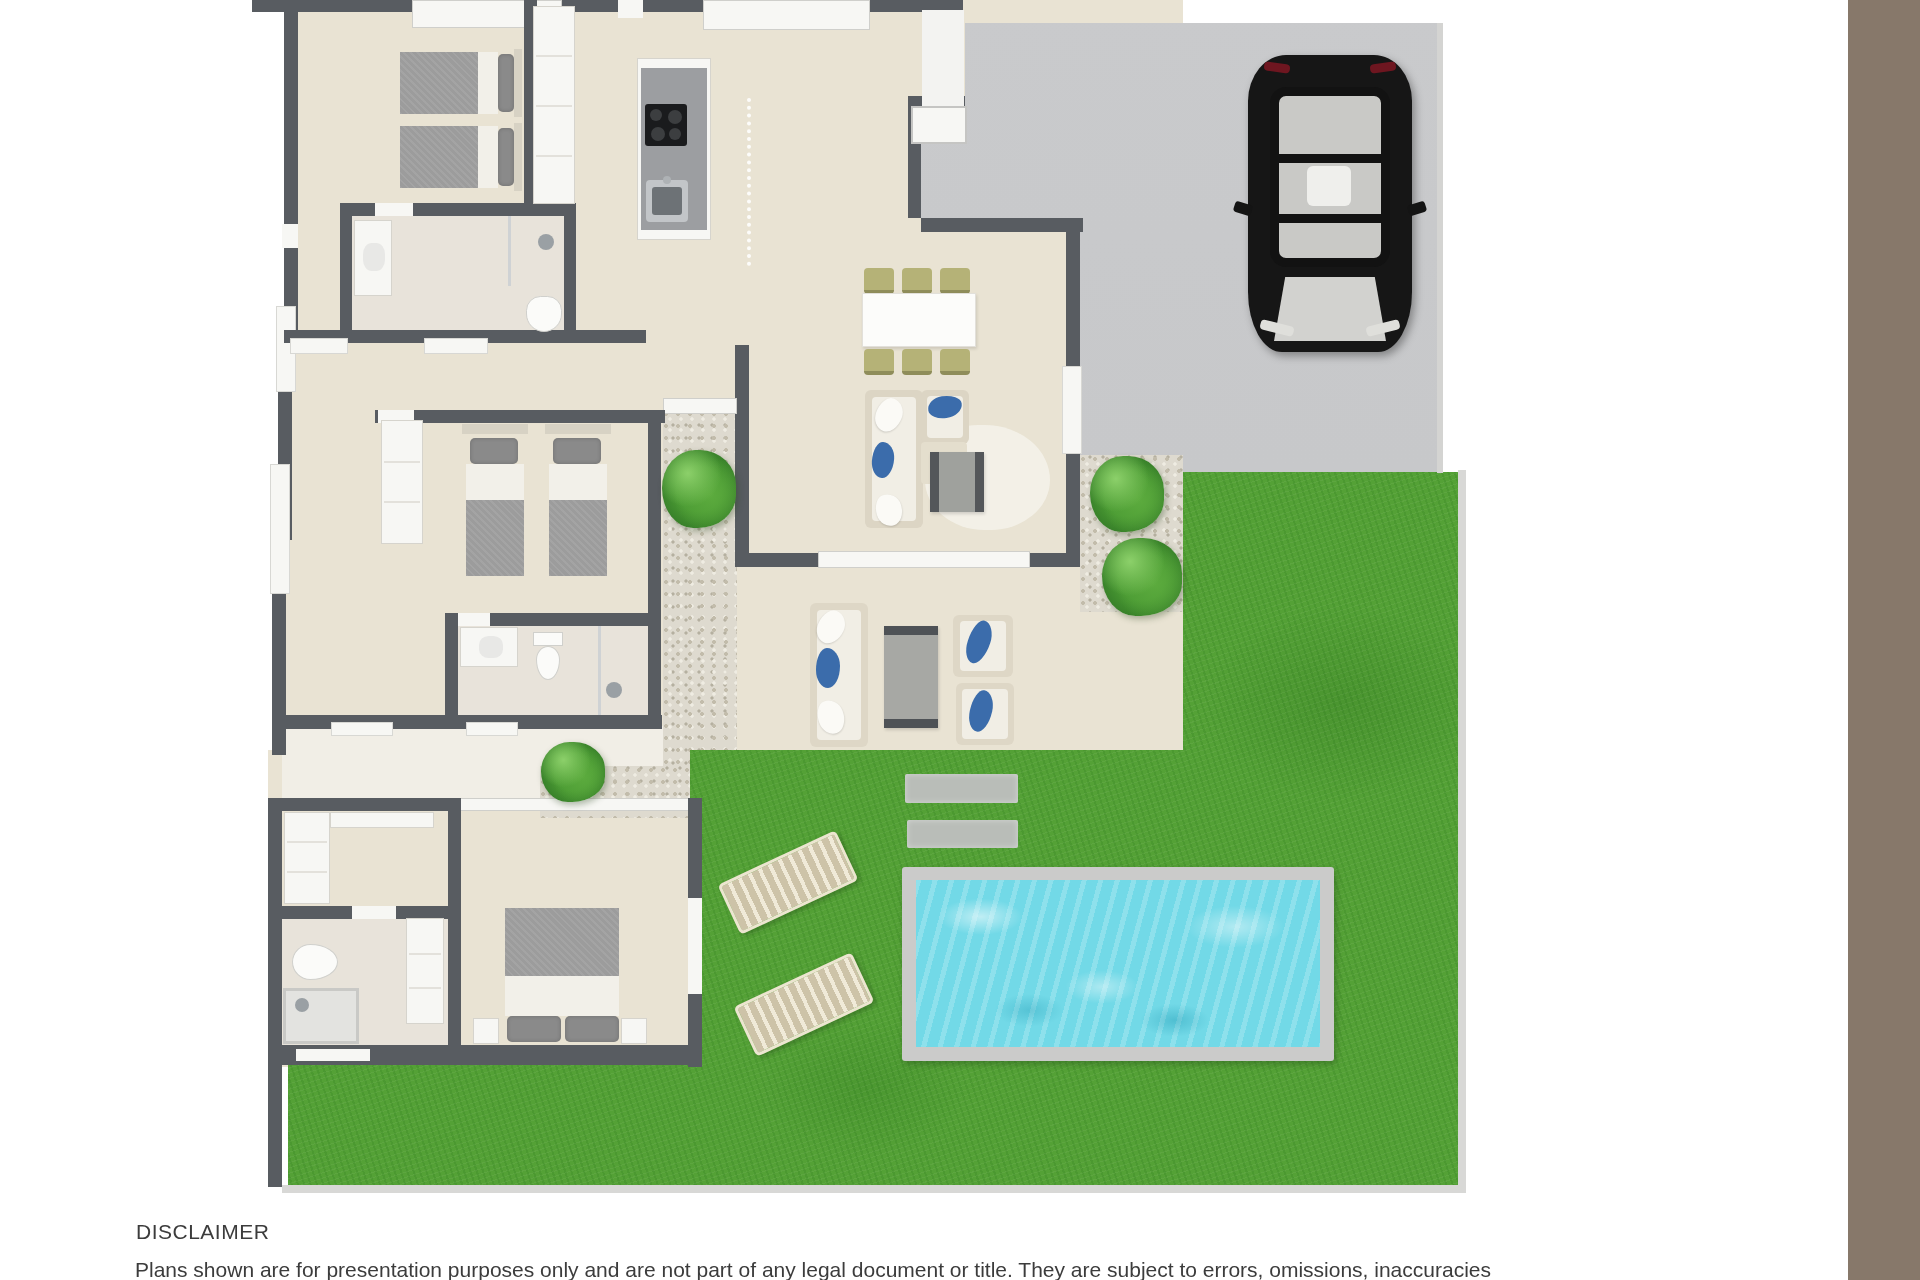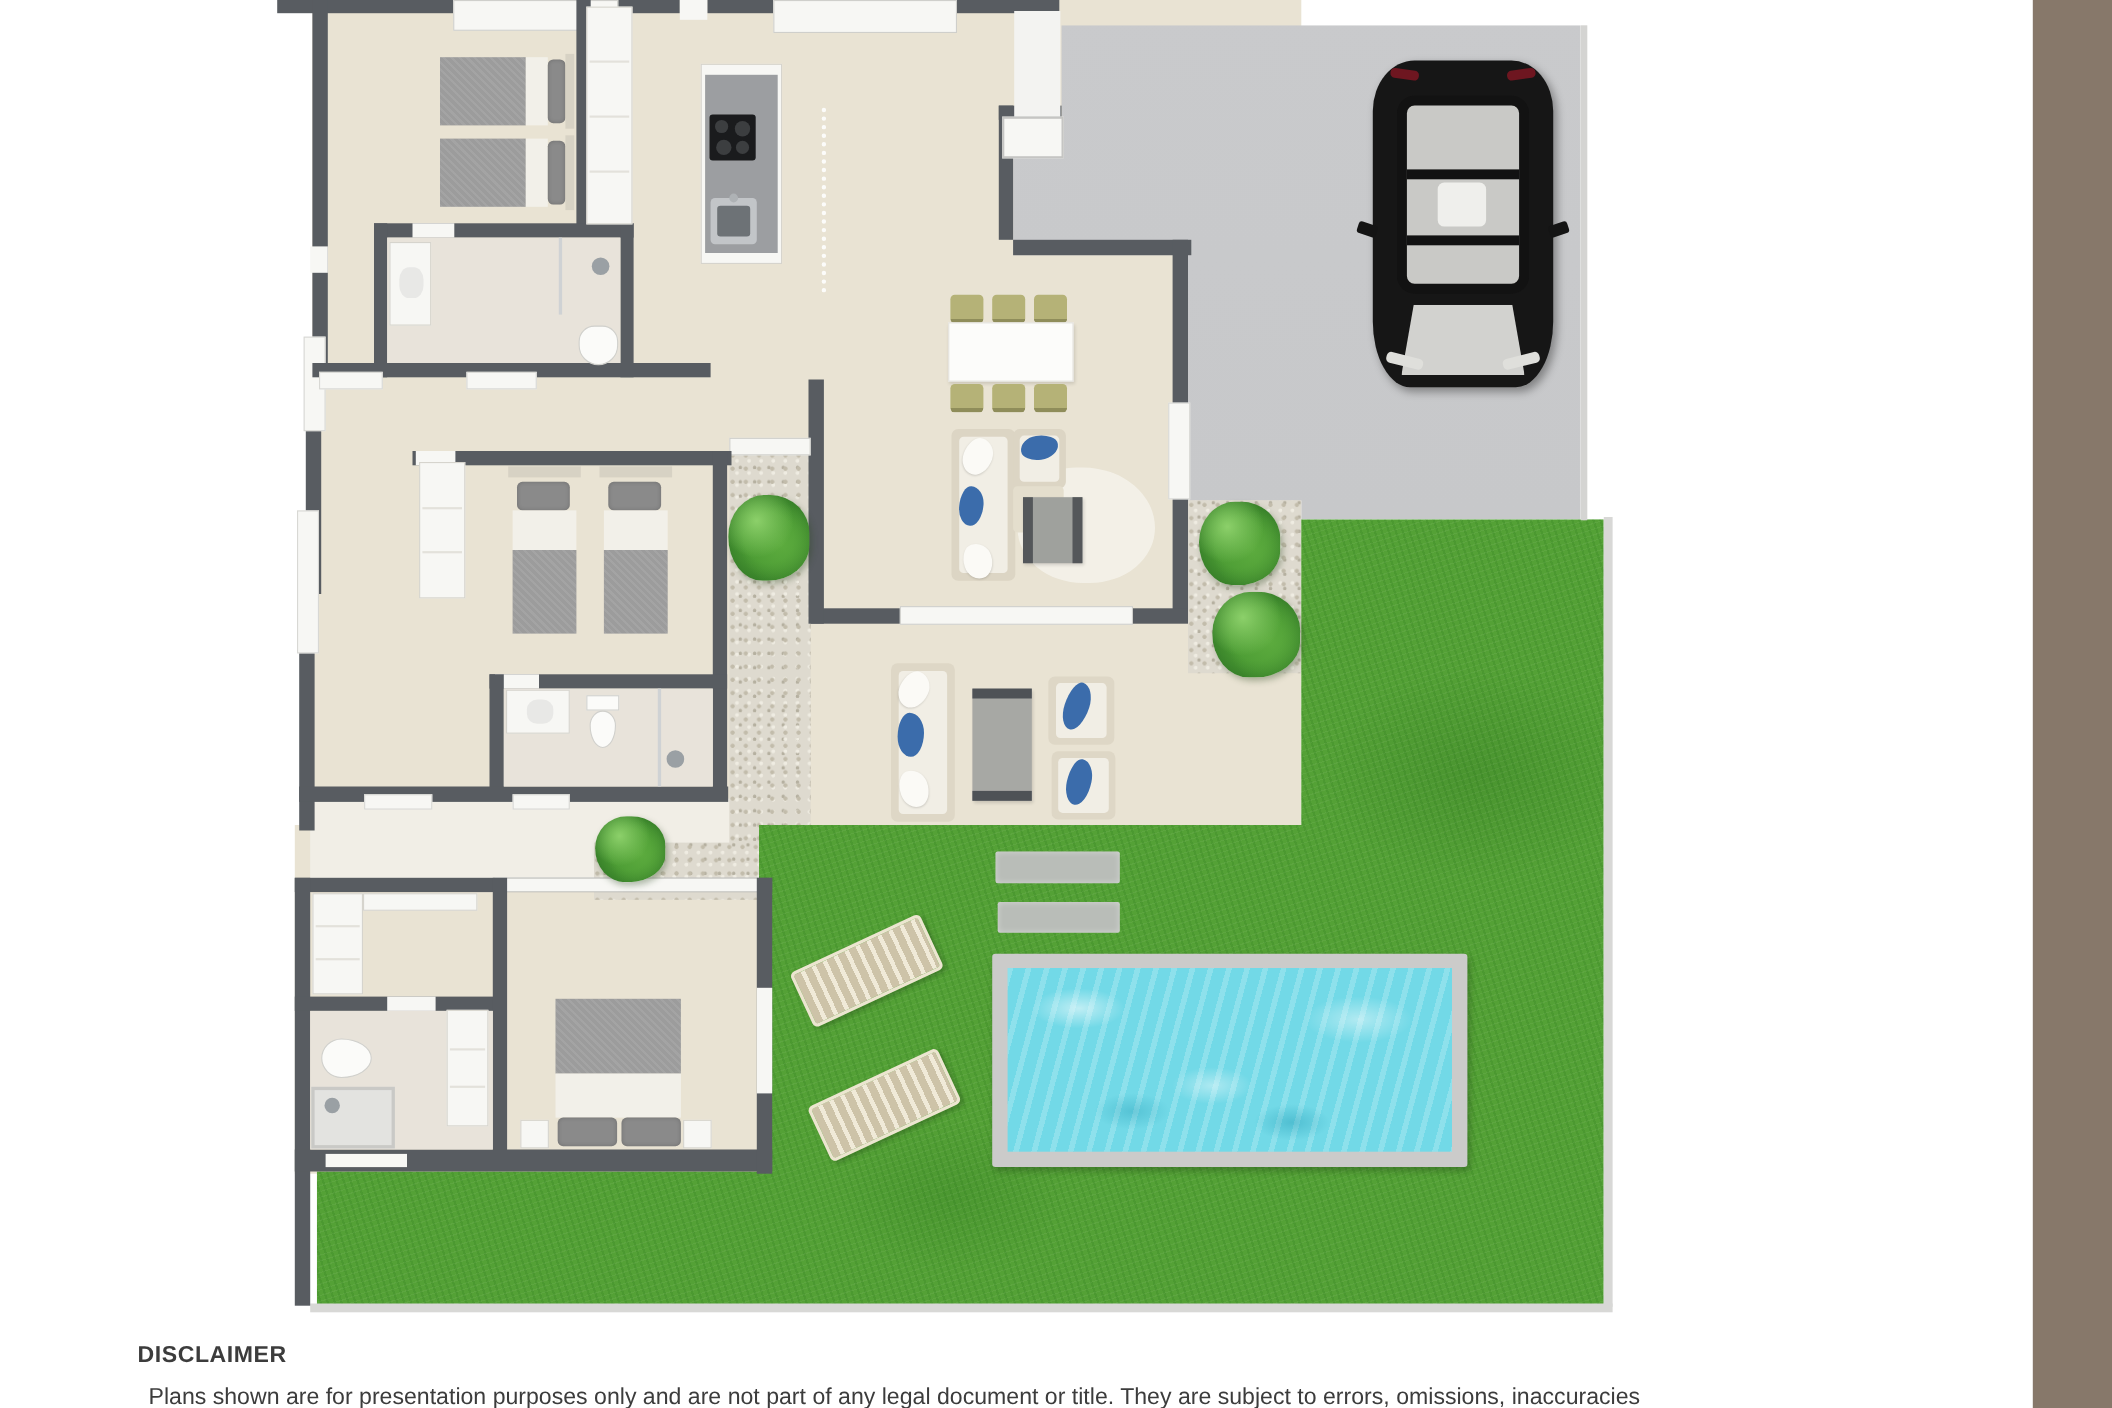--- a/index.html
+++ b/index.html
@@ -299,14 +299,14 @@
     <div class="a" style="left:160px;top:148px;width:18px;height:11px;background:#141414;border-radius:3px;transform:rotate(-18deg);"></div>
     <div class="a" style="left:16px;top:8px;width:26px;height:9px;background:#6e1620;border-radius:4px;transform:rotate(8deg);"></div>
     <div class="a" style="left:122px;top:8px;width:26px;height:9px;background:#6e1620;border-radius:4px;transform:rotate(-8deg);"></div>
     <div class="a" style="left:12px;top:268px;width:34px;height:10px;background:#dfdfdb;border-radius:4px;transform:rotate(14deg);"></div>
     <div class="a" style="left:118px;top:268px;width:34px;height:10px;background:#dfdfdb;border-radius:4px;transform:rotate(-14deg);"></div>
   </div>
 </div>
 
 <div class="a" style="left:1848px;top:0;width:72px;height:1280px;background:var(--brown_bar,#87786a);"></div>
 
-<div class="a disc-title" style="left:125px;top:1220px;font-weight:bold;">DISCLAIMER</div>
+<div class="a disc-title" style="left:136px;top:1220px;">DISCLAIMER</div>
 <div class="a disc-body" style="left:135px;top:1258px;">Plans shown are for presentation purposes only and are not part of any legal document or title. They are subject to errors, omissions, inaccuracies</div>
 
 </body></html>

